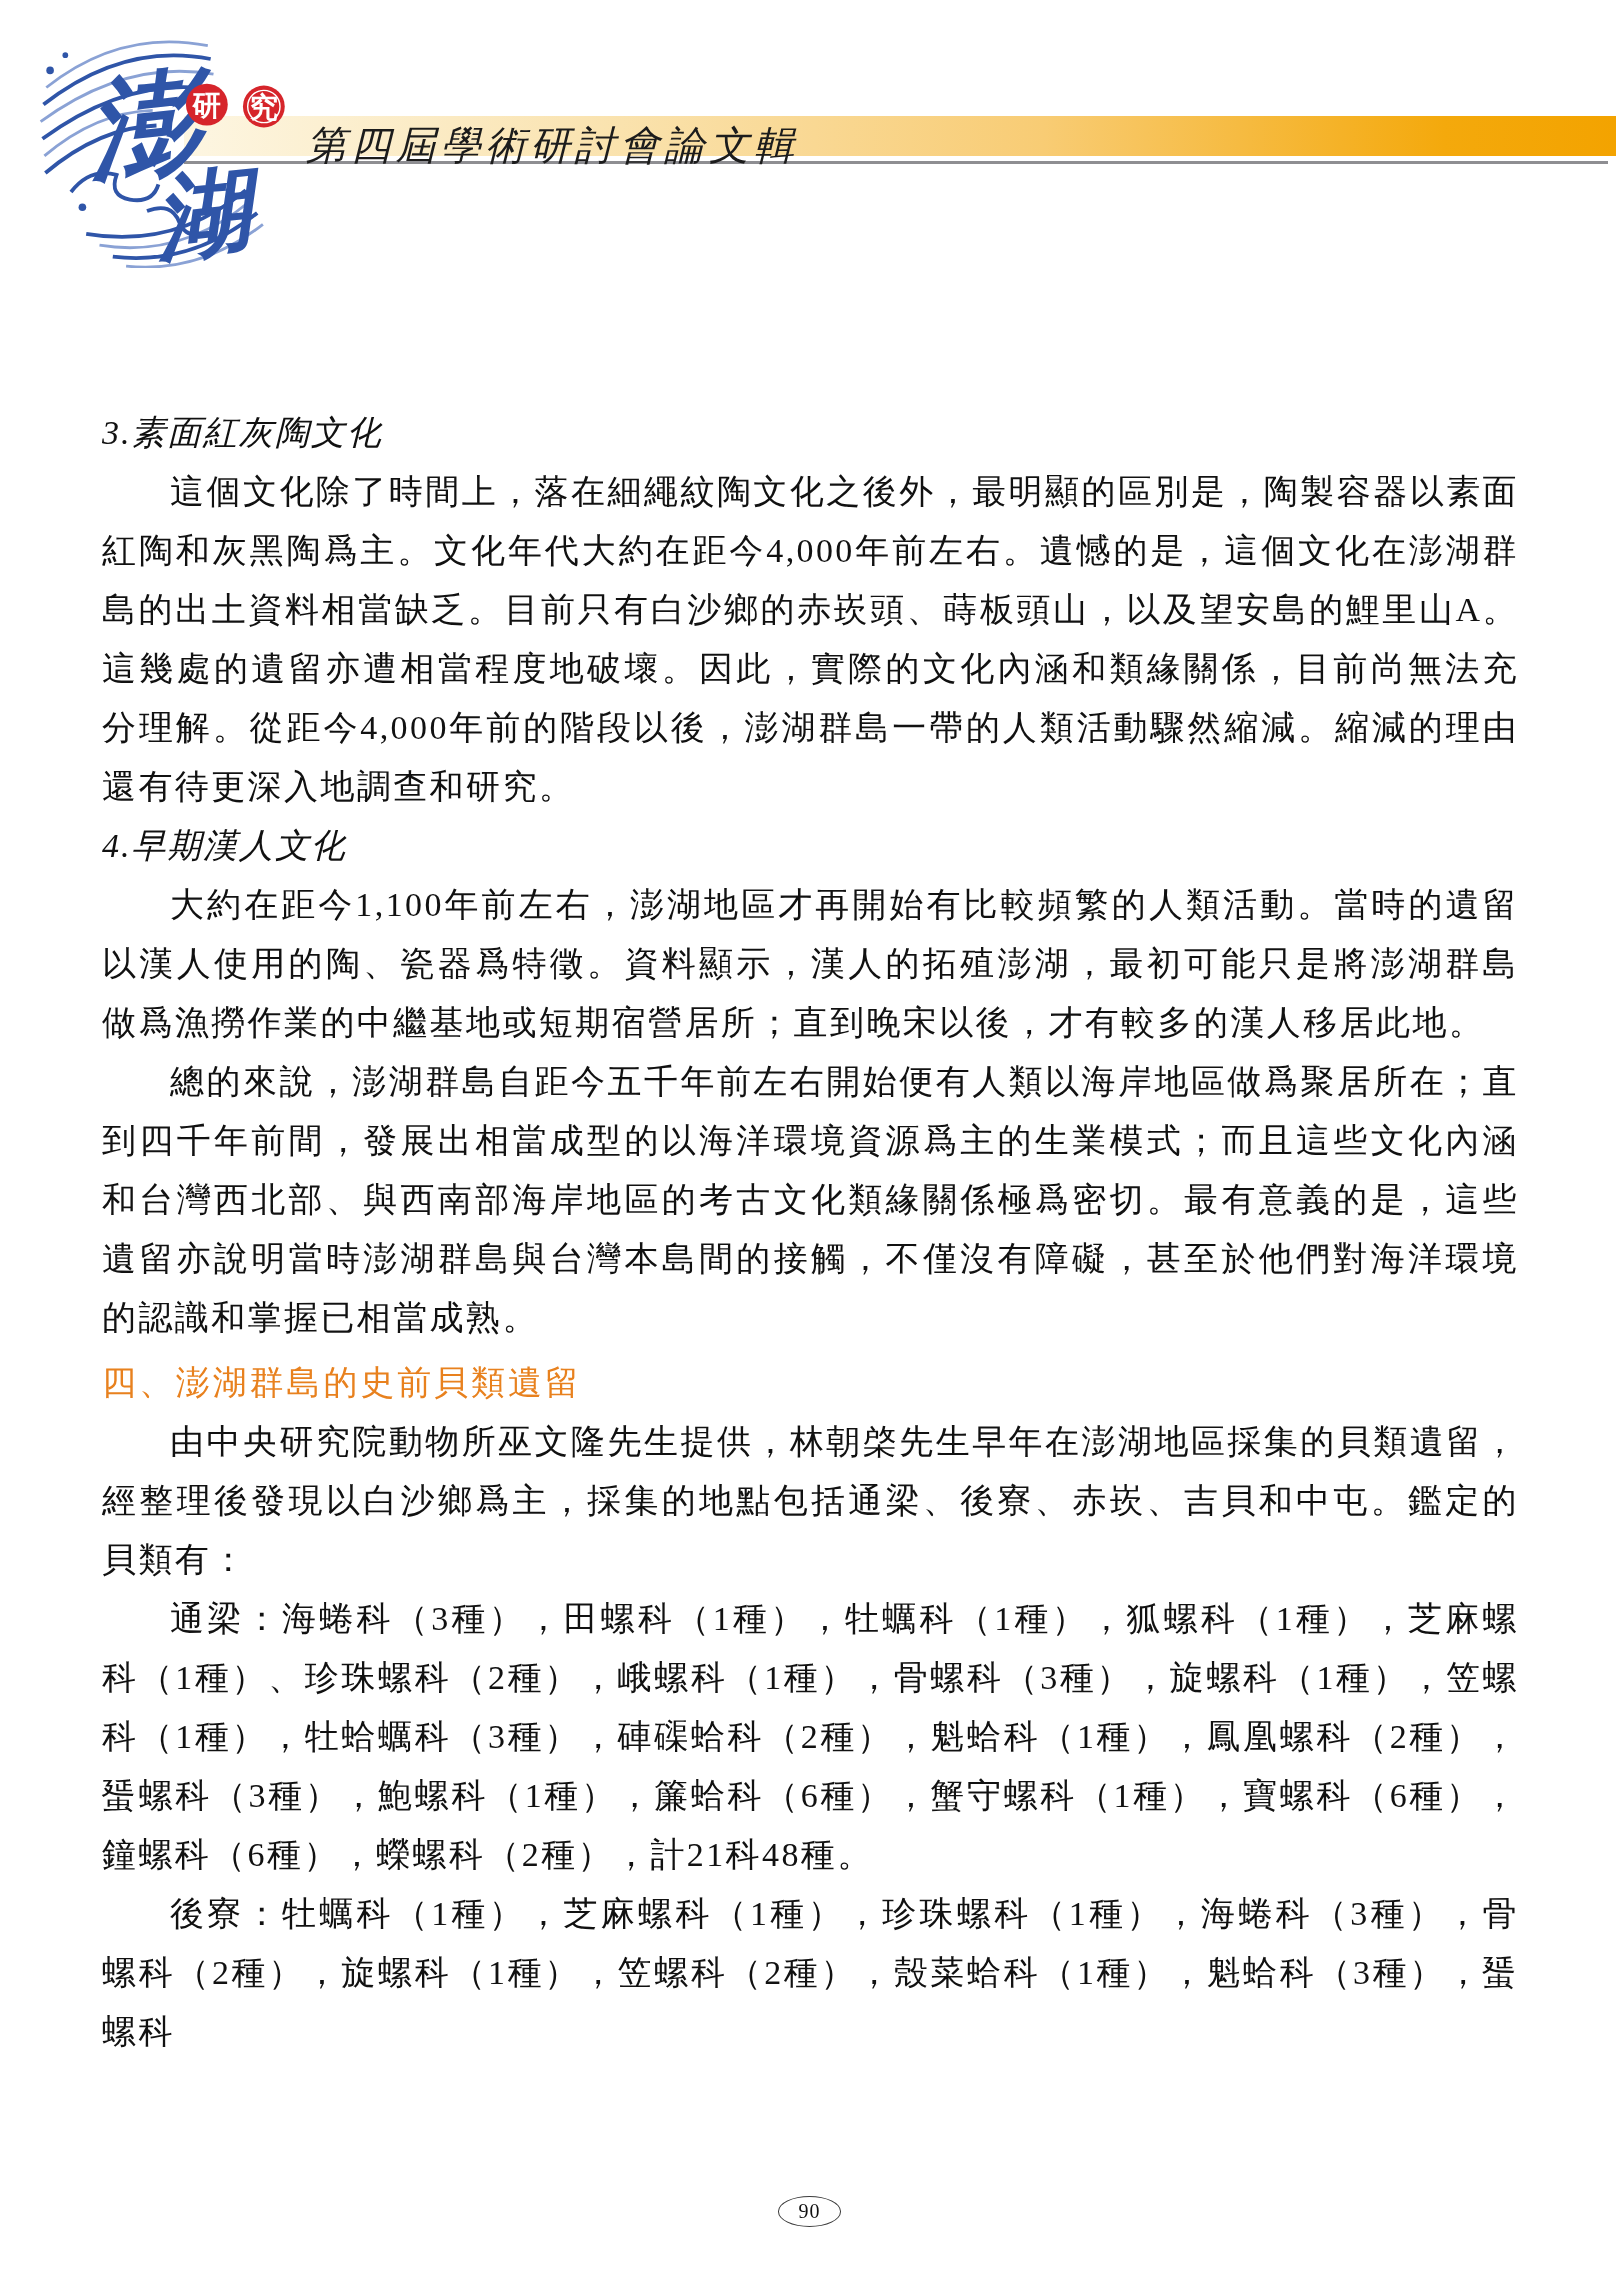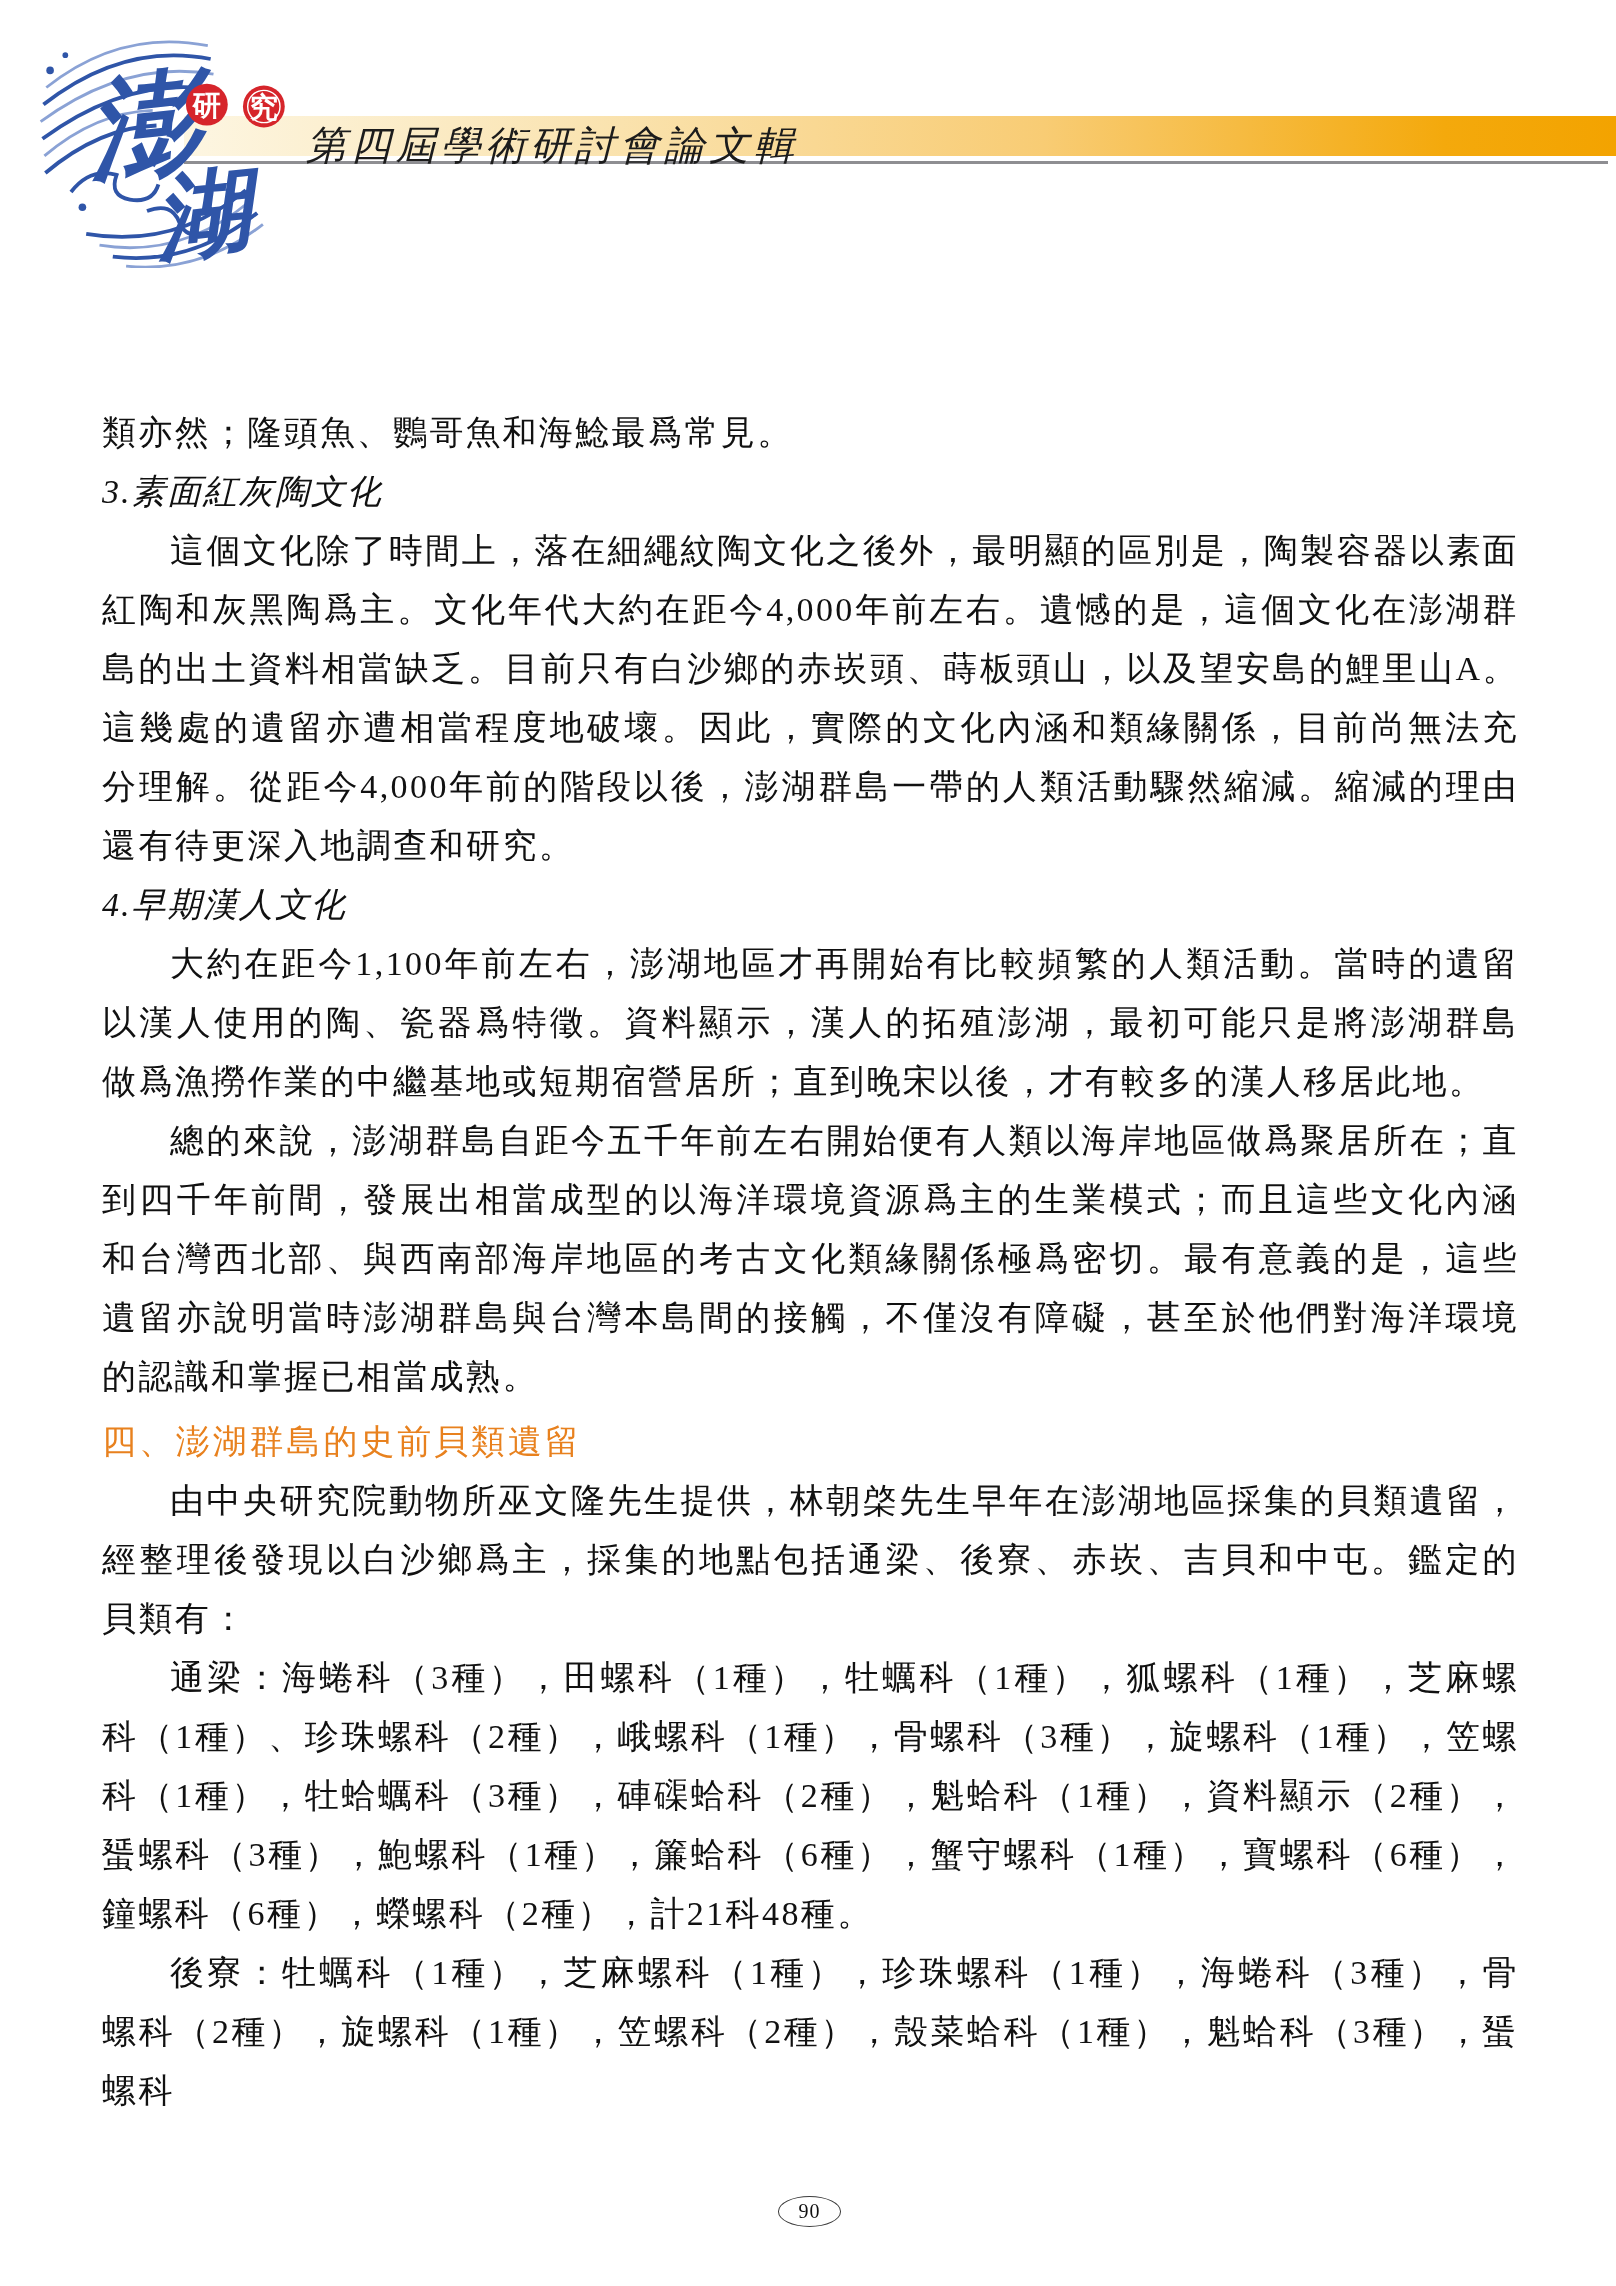--- a/index.html
+++ b/index.html
@@ -71,29 +71,28 @@
         <circle cx="243" cy="90" r="17" fill="none" stroke="#ffffff" stroke-width="1.5"></circle>
         <text x="183" y="99" font-size="30" text-anchor="middle" fill="#ffffff" font-family="'Liberation Serif','DejaVu Serif',serif" font-weight="700">研</text>
         <text x="243" y="101" font-size="30" text-anchor="middle" fill="#ffffff" font-family="'Liberation Serif','DejaVu Serif',serif" font-weight="700">究</text>
       </g>
     </svg>
 
     <div class="title">第四屆學術研討會論文輯</div>
   </div>
 
   <div class="article">
-    <p>類亦然；隆頭魚、鸚哥魚和海鯰最爲常見。</p>
     <h3 class="sec">3.素面紅灰陶文化</h3>
     <p class="ind">這個文化除了時間上，落在細繩紋陶文化之後外，最明顯的區別是，陶製容器以素面紅陶和灰黑陶爲主。文化年代大約在距今4,000年前左右。遺憾的是，這個文化在澎湖群島的出土資料相當缺乏。目前只有白沙鄉的赤崁頭、蒔板頭山，以及望安島的鯉里山A。這幾處的遺留亦遭相當程度地破壞。因此，實際的文化內涵和類緣關係，目前尚無法充分理解。從距今4,000年前的階段以後，澎湖群島一帶的人類活動驟然縮減。縮減的理由還有待更深入地調查和研究。</p>
     <h3 class="sec">4.早期漢人文化</h3>
     <p class="ind">大約在距今1,100年前左右，澎湖地區才再開始有比較頻繁的人類活動。當時的遺留以漢人使用的陶、瓷器爲特徵。資料顯示，漢人的拓殖澎湖，最初可能只是將澎湖群島做爲漁撈作業的中繼基地或短期宿營居所；直到晚宋以後，才有較多的漢人移居此地。</p>
     <p class="ind">總的來說，澎湖群島自距今五千年前左右開始便有人類以海岸地區做爲聚居所在；直到四千年前間，發展出相當成型的以海洋環境資源爲主的生業模式；而且這些文化內涵和台灣西北部、與西南部海岸地區的考古文化類緣關係極爲密切。最有意義的是，這些遺留亦說明當時澎湖群島與台灣本島間的接觸，不僅沒有障礙，甚至於他們對海洋環境的認識和掌握已相當成熟。</p>
     <h3 class="sec-orange">四、澎湖群島的史前貝類遺留</h3>
     <p class="ind">由中央研究院動物所巫文隆先生提供，林朝棨先生早年在澎湖地區採集的貝類遺留，經整理後發現以白沙鄉爲主，採集的地點包括通梁、後寮、赤崁、吉貝和中屯。鑑定的貝類有：</p>
-    <p class="ind">通梁：海蜷科（3種），田螺科（1種），牡蠣科（1種），狐螺科（1種），芝麻螺科（1種）、珍珠螺科（2種），峨螺科（1種），骨螺科（3種），旋螺科（1種），笠螺科（1種），牡蛤蠣科（3種），硨磲蛤科（2種），魁蛤科（1種），資料顯示（2種），蜑螺科（3種），鮑螺科（1種），簾蛤科（6種），蟹守螺科（1種），寶螺科（6種），鐘螺科（6種），蠑螺科（2種），計21科48種。</p>
+    <p class="ind">通梁：海蜷科（3種），田螺科（1種），牡蠣科（1種），狐螺科（1種），芝麻螺科（1種）、珍珠螺科（2種），峨螺科（1種），骨螺科（3種），旋螺科（1種），笠螺科（1種），牡蛤蠣科（3種），硨磲蛤科（2種），魁蛤科（1種），鳳凰螺科（2種），蜑螺科（3種），鮑螺科（1種），簾蛤科（6種），蟹守螺科（1種），寶螺科（6種），鐘螺科（6種），蠑螺科（2種），計21科48種。</p>
     <p class="ind">後寮：牡蠣科（1種），芝麻螺科（1種），珍珠螺科（1種），海蜷科（3種），骨螺科（2種），旋螺科（1種），笠螺科（2種），殼菜蛤科（1種），魁蛤科（3種），蜑螺科</p>
   </div>
 
   <div class="pagenum-oval">
     <span>90</span>
   </div>
 
 </div>
 
 

